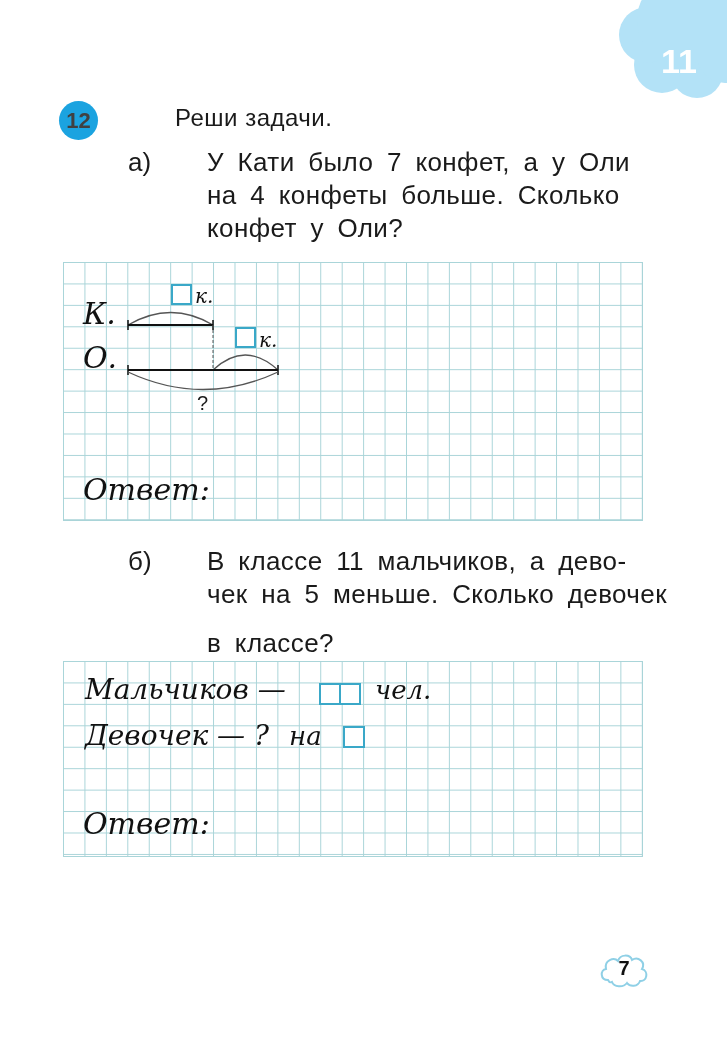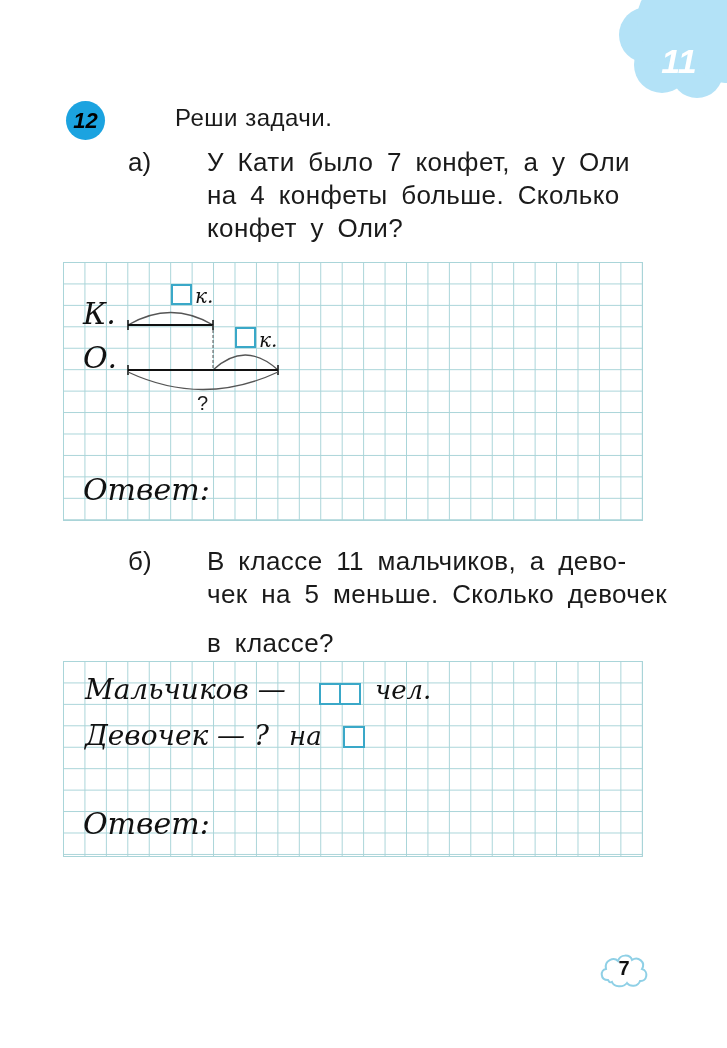--- a/index.html
+++ b/index.html
@@ -2,25 +2,25 @@
 <html><head>
 <meta charset="utf-8">
 <style>
   html, body { margin: 0; padding: 0; background: #ffffff; }
   body { width: 727px; height: 1048px; position: relative; overflow: hidden;
          font-family: "Liberation Sans", sans-serif; color: #1a1a1a; }
 
   .cloud { position: absolute; }
   .cloud-top { right: -20px; top: -30px; width: 140px; height: 130px; }
   .cloud-top .num { position: absolute; left: 32px; top: 72px; width: 80px; text-align: center;
-                    font-size: 34px; font-weight: bold; color: #ffffff; font-style: italic; }
+                    font-size: 34px; font-weight: bold; color: #ffffff; }
 
-  .task-badge { position: absolute; left: 66px; top: 101px; width: 39px; height: 39px; border-radius: 50%;
-                background: #1ba3e0; color: #000000; font-weight: bold; font-size: 22px;
-                display: flex; align-items: center; justify-content: center; font-style: italic; }
+  .task-badge { position: absolute; left: 59px; top: 101px; width: 39px; height: 39px; border-radius: 50%;
+                background: #1ba3e0; color: #404040; font-weight: bold; font-size: 22px;
+                display: flex; align-items: center; justify-content: center; }
   .task-title { position: absolute; left: 128px; top: 104px; font-size: 24px; letter-spacing: 0.5px; margin-left: 47px; }
 
   .problem { position: absolute; left: 128px; font-size: 26px; line-height: 33px; }
   .problem .label { position: absolute; left: 0; top: 0; }
   .problem .line { position: absolute; left: 34px; white-space: nowrap; word-spacing: 6px; letter-spacing: 0.4px; margin-left: 45px; }
 
   .grid { position: absolute; left: 63px; width: 579px;
           background-color: #ffffff;
           background-image:
             linear-gradient(to right, #a9d4d8 1px, transparent 1px),

